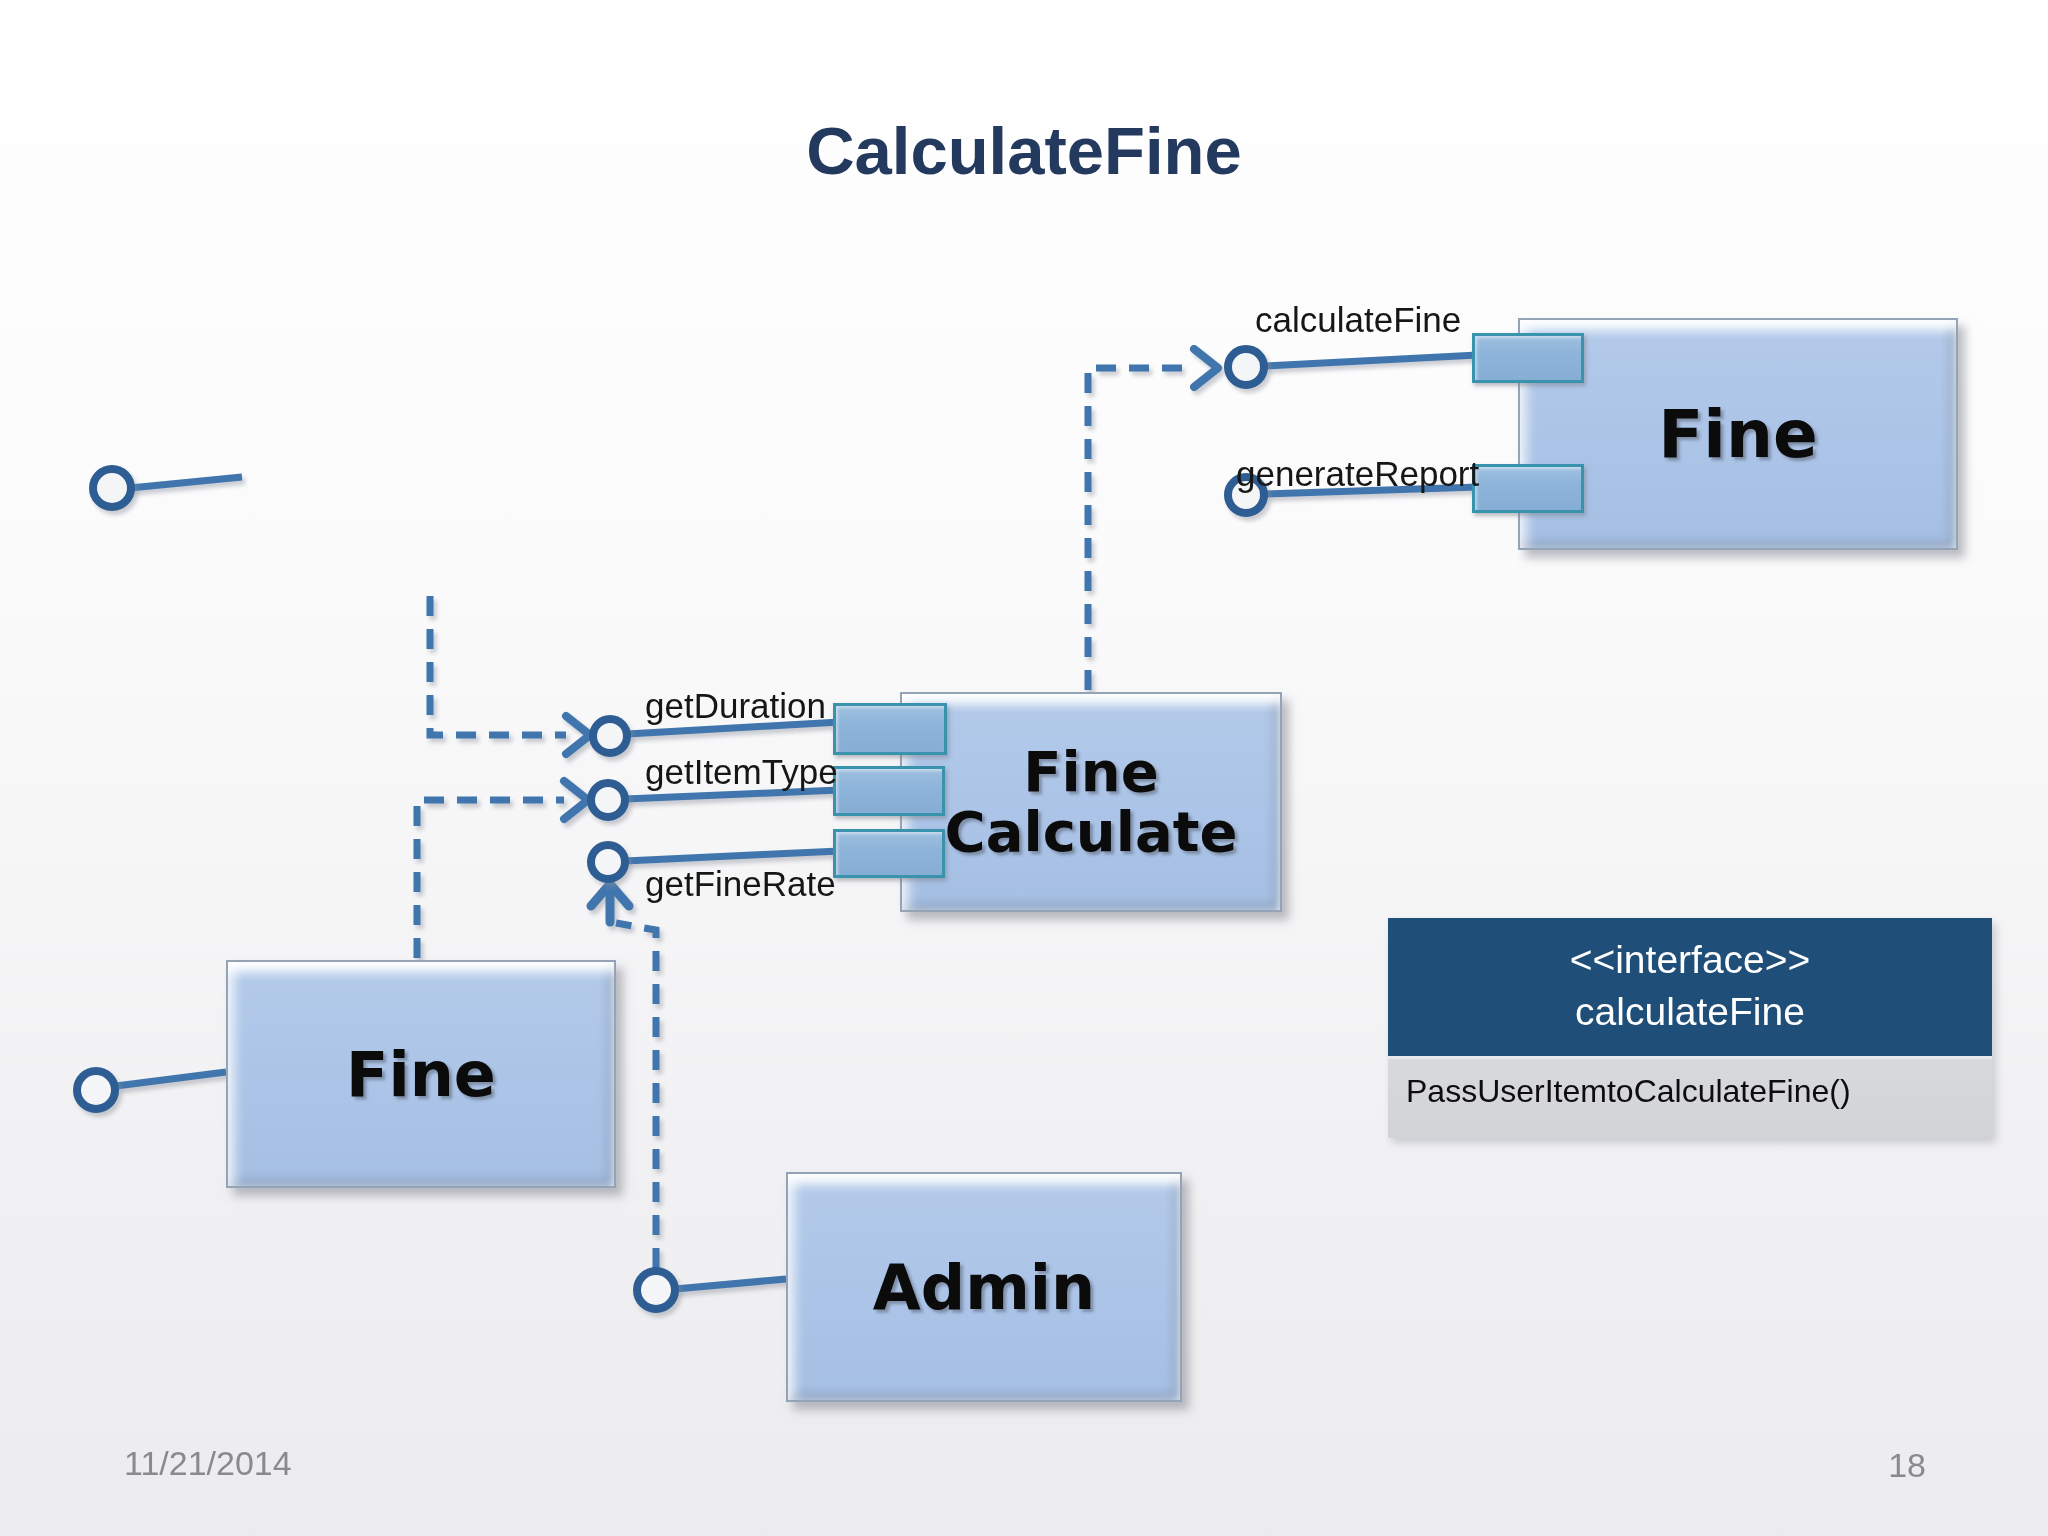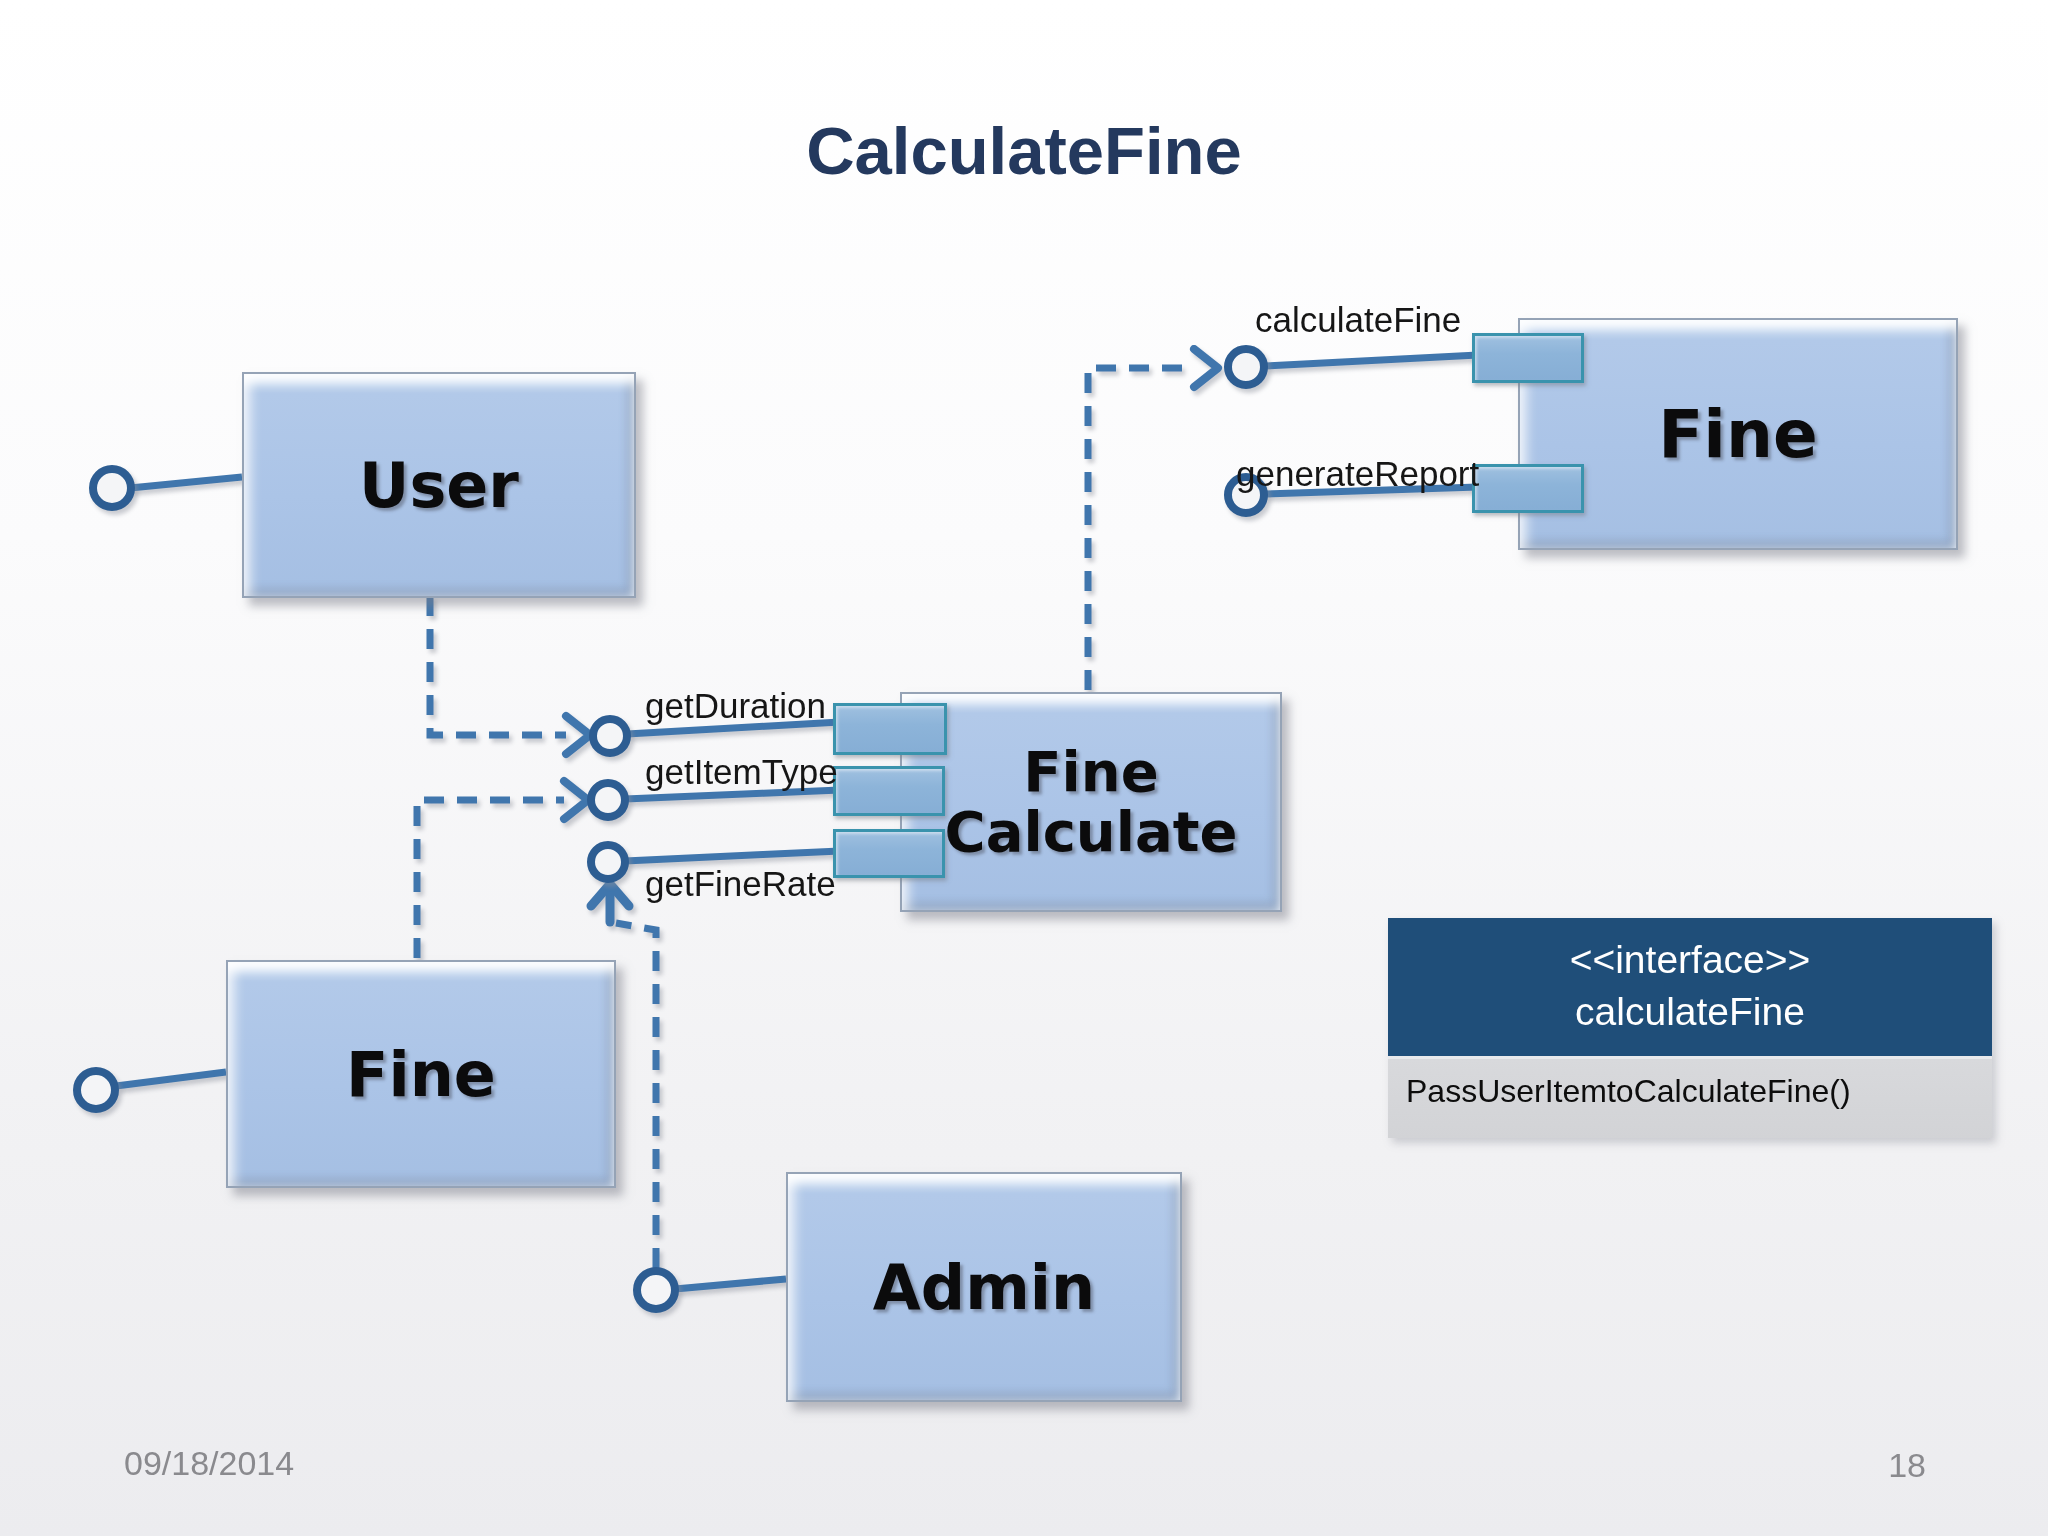--- a/index.html
+++ b/index.html
@@ -131,23 +131,20 @@
       <circle cx="96" cy="1090" r="19"></circle>
       <circle cx="656" cy="1290" r="19"></circle>
       <circle cx="610" cy="736" r="17"></circle>
       <circle cx="608" cy="800" r="17"></circle>
       <circle cx="608" cy="862" r="17"></circle>
       <circle cx="1246" cy="367" r="18"></circle>
       <circle cx="1246" cy="495" r="18"></circle>
     </g>
   </svg>
 
-  <div class="component c-user">
-    <span>User</span>
-  </div>
   <div class="component c-item">
     <span>Fine</span>
   </div>
   <div class="component c-finecalc">
     <span>Fine Calculate</span>
   </div>
   <div class="component c-admin">
     <span>Admin</span>
   </div>
   <div class="component c-fine">
@@ -167,16 +164,16 @@
   <div class="wirelabel l-finerate">getFineRate</div>
 
   <div class="ifacebox">
     <div class="iface-header">
       <div>&lt;&lt;interface&gt;&gt;</div>
       <div>calculateFine</div>
     </div>
     <div class="iface-body">PassUserItemtoCalculateFine()</div>
   </div>
 
-  <div class="footer-date">09/18/2014</div>
+  <div class="footer-date">11/21/2014</div>
   <div class="footer-page">18</div>
 
 </div>
 
 </body></html>

